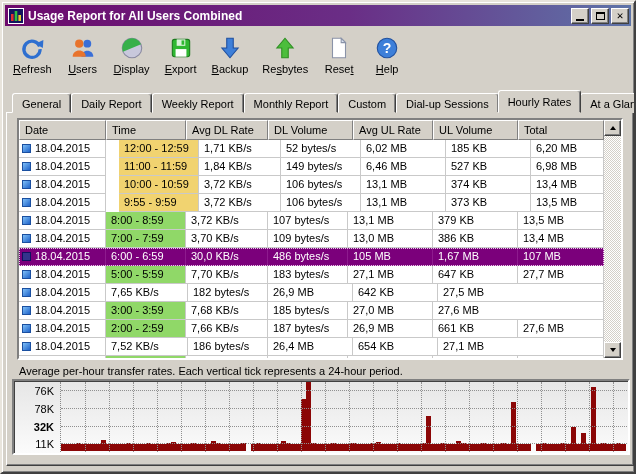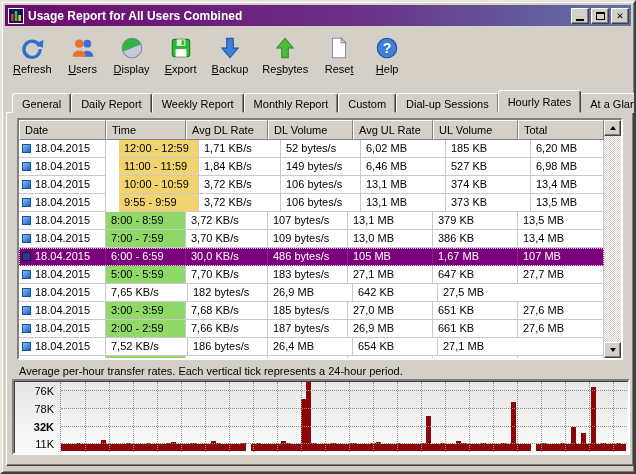--- a/index.html
+++ b/index.html
@@ -354,21 +354,20 @@
             </div>
             <div class="trow">
               <div class="cell c-date w-date">
                 <span class="row-icon"></span>
                 <span>18.04.2015</span>
               </div>
               <div class="cell w-time tc-green">3:00 - 3:59</div>
               <div class="cell w-dlr">7,68 KB/s</div>
               <div class="cell w-ulr">185 bytes/s</div>
               <div class="cell w-dlv">27,0 MB</div>
-              <div class="cell w-ulv">651 KB</div>
               <div class="cell w-tot">27,6 MB</div>
             </div>
             <div class="trow">
               <div class="cell c-date w-date">
                 <span class="row-icon"></span>
                 <span>18.04.2015</span>
               </div>
               <div class="cell w-time tc-green">2:00 - 2:59</div>
               <div class="cell w-dlr">7,66 KB/s</div>
               <div class="cell w-ulr">187 bytes/s</div>

